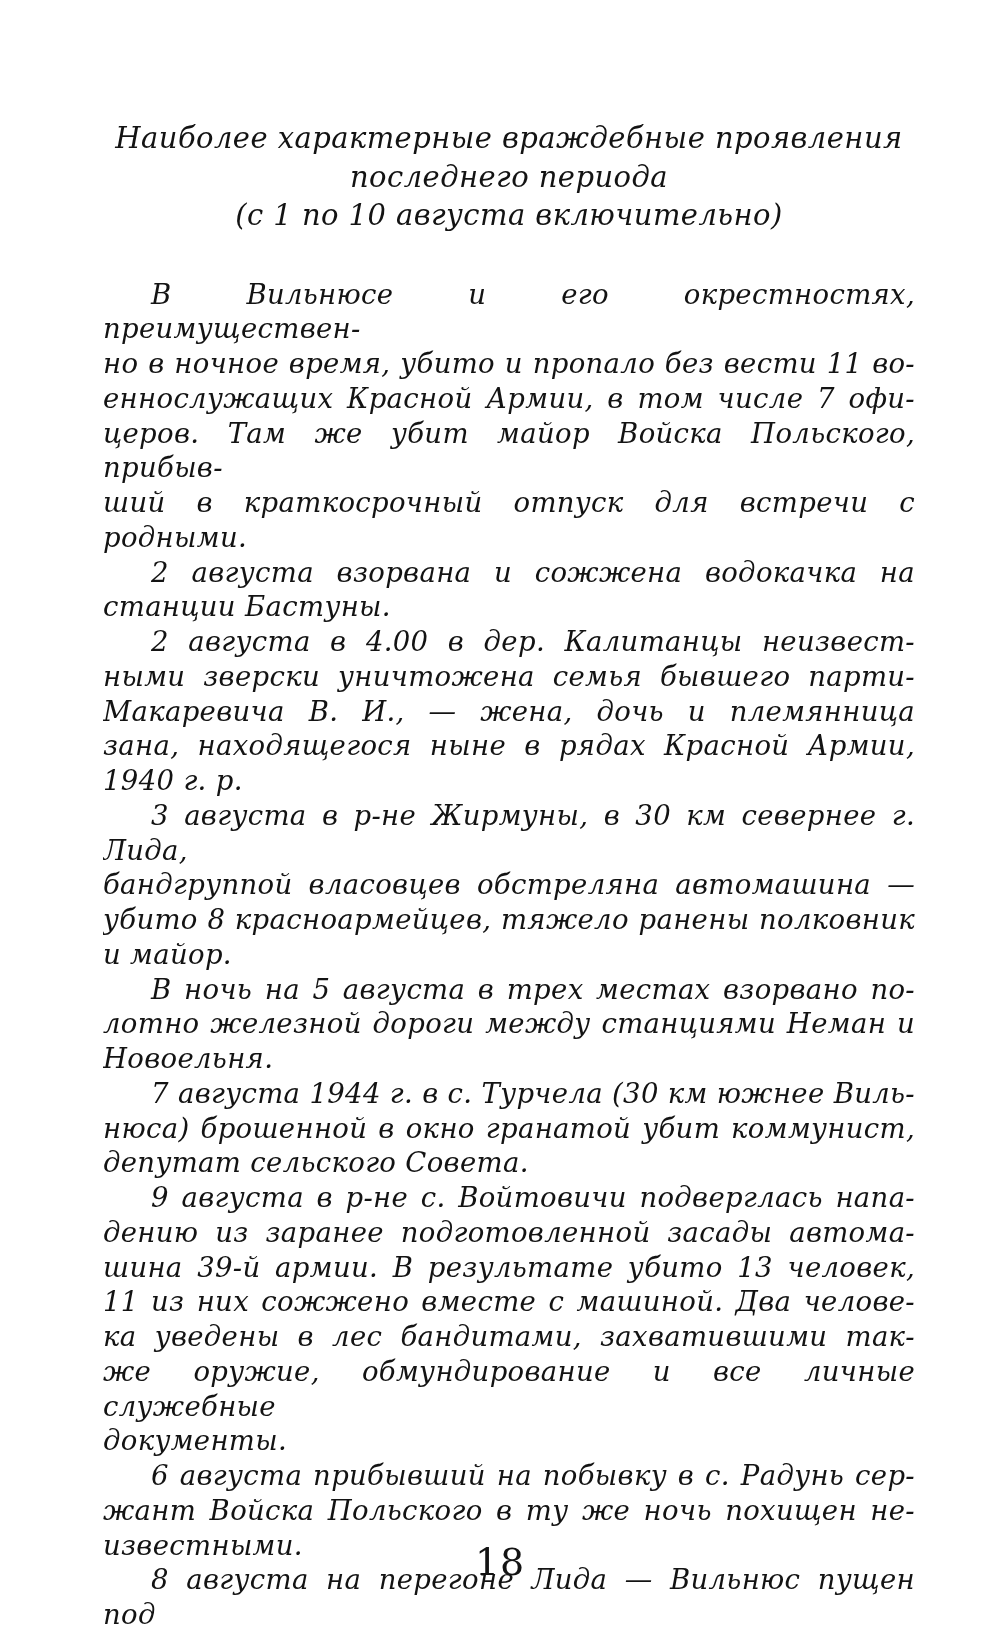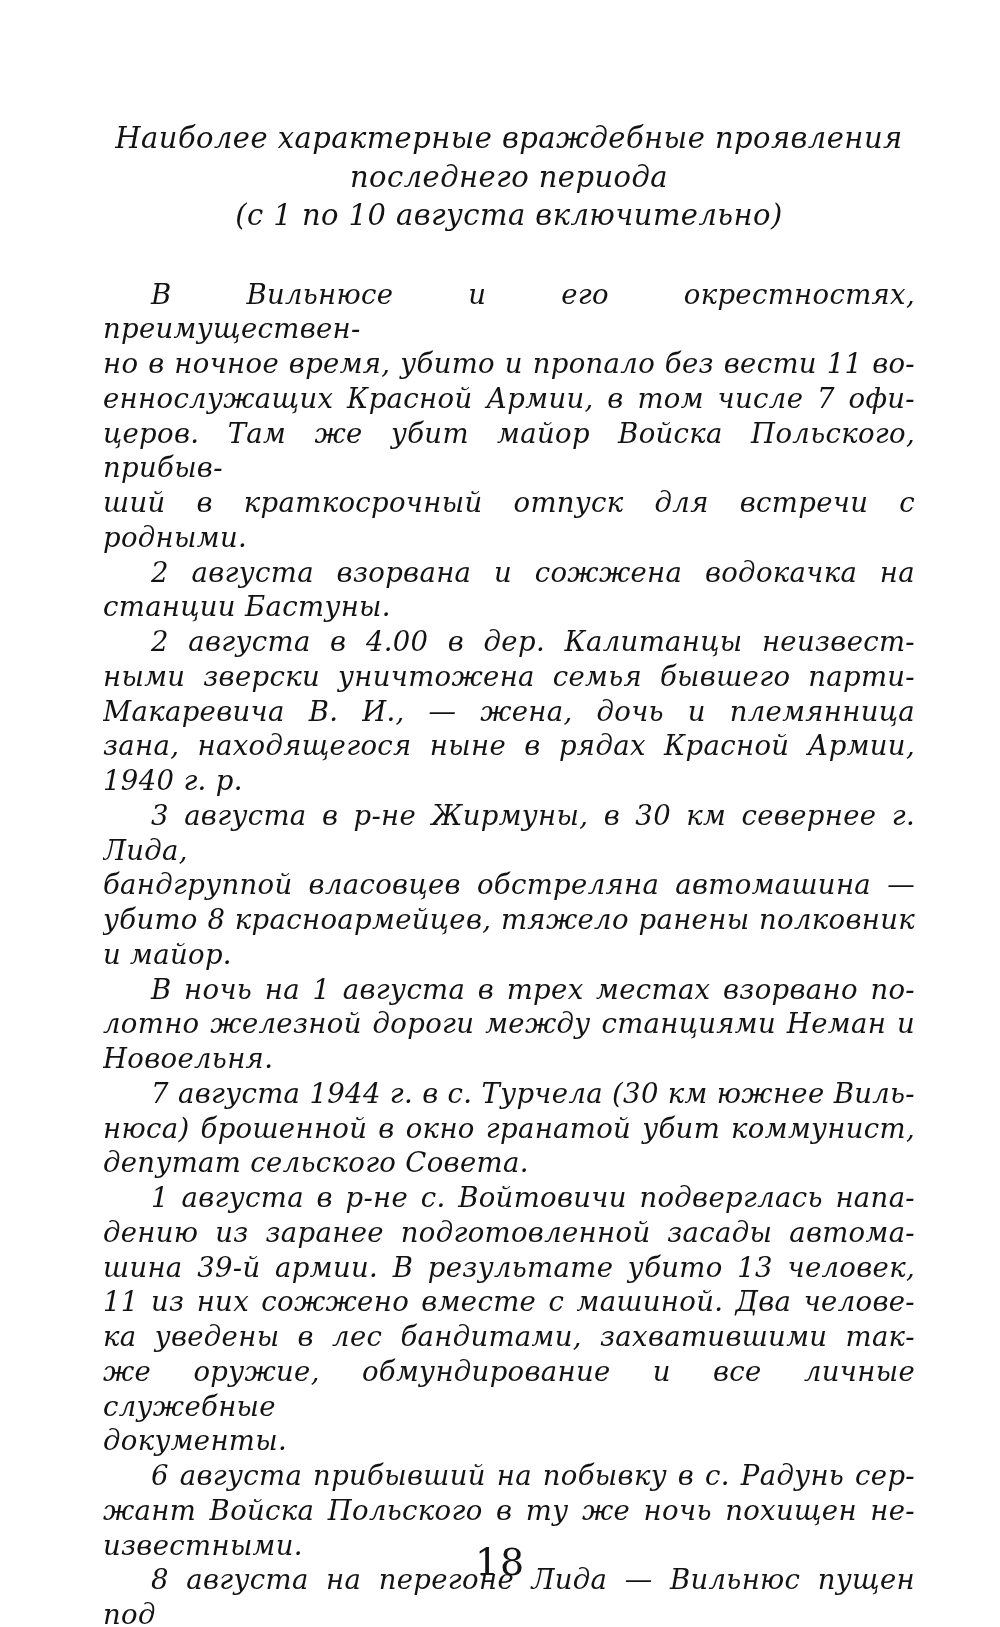--- a/index.html
+++ b/index.html
@@ -87,31 +87,31 @@
           <div class="line">зана, находящегося ныне в рядах Красной Армии,</div>
           <div class="line last">1940 г. р.</div>
         </div>
         <div class="paragraph">
           <div class="line first">3 августа в р-не Жирмуны, в 30 км севернее г. Лида,</div>
           <div class="line">бандгруппой власовцев обстреляна автомашина —</div>
           <div class="line">убито 8 красноармейцев, тяжело ранены полковник</div>
           <div class="line last">и майор.</div>
         </div>
         <div class="paragraph">
-          <div class="line first">В ночь на 1 августа в трех местах взорвано по-</div>
+          <div class="line first">В ночь на 5 августа в трех местах взорвано по-</div>
           <div class="line">лотно железной дороги между станциями Неман и</div>
           <div class="line last">Новоельня.</div>
         </div>
         <div class="paragraph">
           <div class="line first">7 августа 1944 г. в с. Турчела (30 км южнее Виль-</div>
           <div class="line">нюса) брошенной в окно гранатой убит коммунист,</div>
           <div class="line last">депутат сельского Совета.</div>
         </div>
         <div class="paragraph">
-          <div class="line first">1 августа в р-не с. Войтовичи подверглась напа-</div>
+          <div class="line first">9 августа в р-не с. Войтовичи подверглась напа-</div>
           <div class="line">дению из заранее подготовленной засады автома-</div>
           <div class="line">шина 39-й армии. В результате убито 13 человек,</div>
           <div class="line">11 из них сожжено вместе с машиной. Два челове-</div>
           <div class="line">ка уведены в лес бандитами, захватившими так-</div>
           <div class="line">же оружие, обмундирование и все личные служебные</div>
           <div class="line last">документы.</div>
         </div>
         <div class="paragraph">
           <div class="line first">6 августа прибывший на побывку в с. Радунь сер-</div>
           <div class="line">жант Войска Польского в ту же ночь похищен не-</div>

